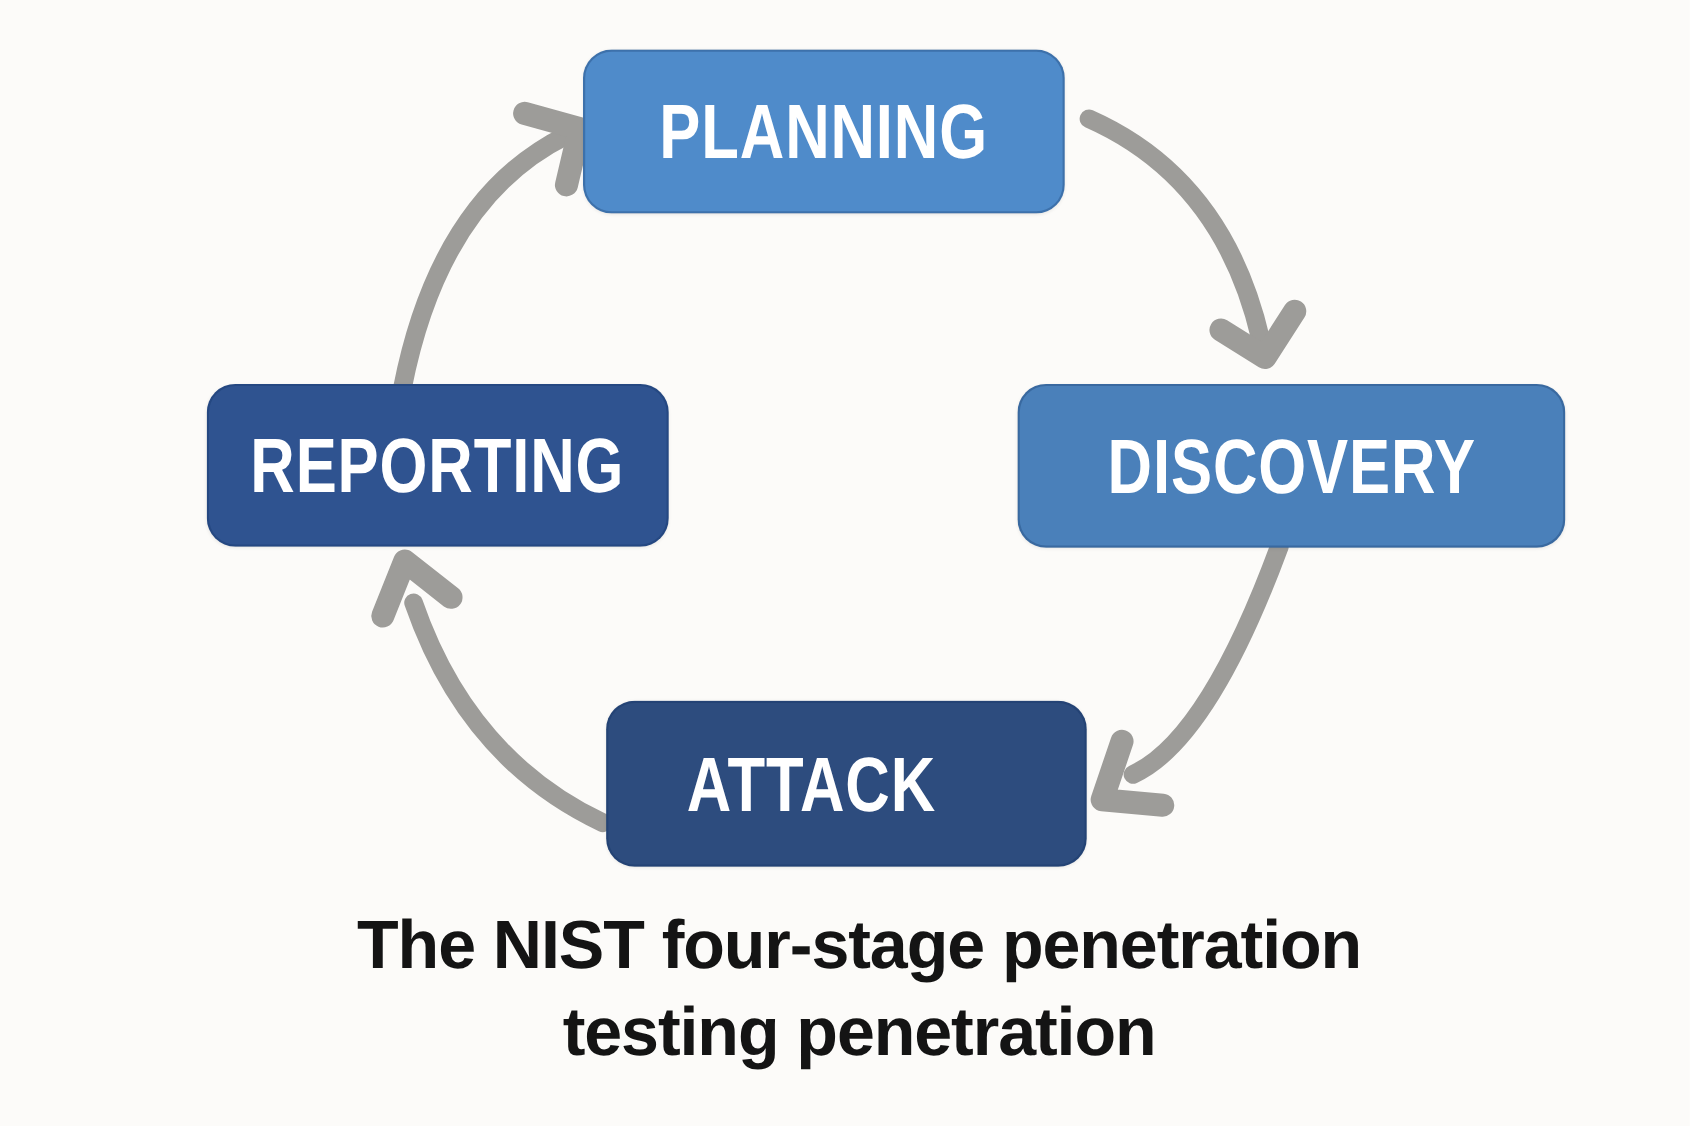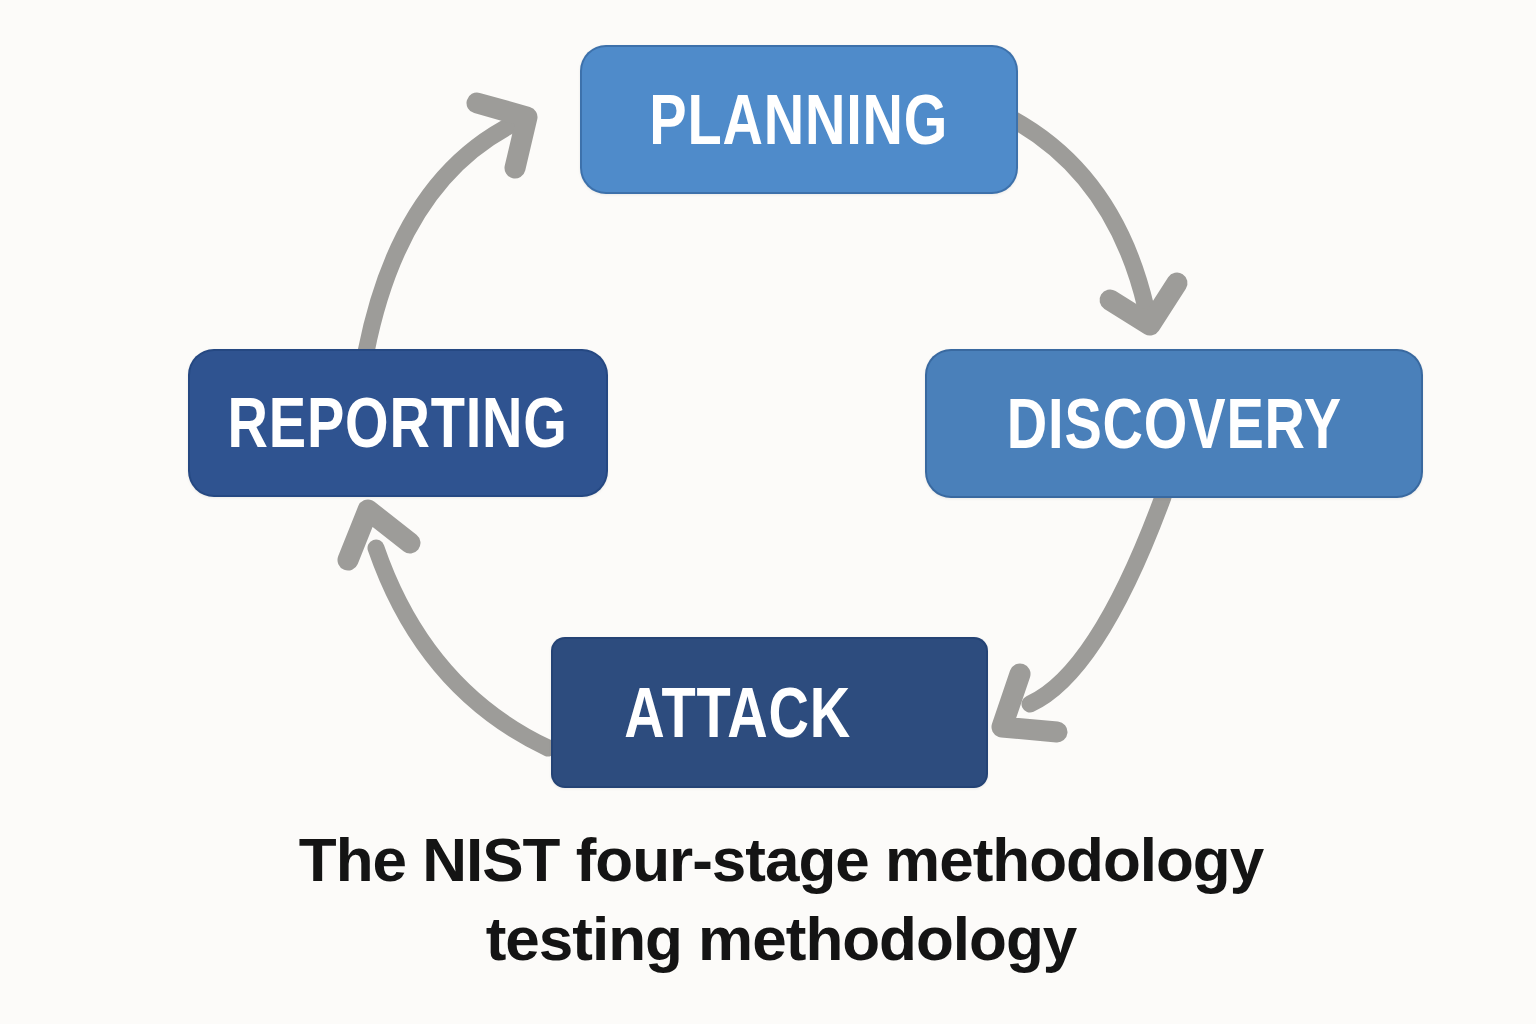--- a/index.html
+++ b/index.html
@@ -39,21 +39,21 @@
   }
   .stage-label {
     color: #ffffff;
     font-weight: bold;
     font-size: 70px;
     letter-spacing: 1px;
     white-space: nowrap;
     transform: scaleX(0.8);
     transform-origin: center;
   }
-  .stage.planning  { left: 580px; top:  45px; width: 438px; height: 149px; }
+  .stage.planning  { left: 530px; top:  45px; width: 438px; height: 149px; }
   .stage.discovery { left: 925px; top: 349px; width: 498px; height: 149px; }
   .stage.attack    { left: 551px; top: 637px; width: 437px; height: 151px; }
   .stage.reporting { left: 188px; top: 349px; width: 420px; height: 148px; }
   .stage.attack .stage-label { transform: translateX(-32px) scaleX(0.8); }
   .caption {
     position: absolute;
     left: 251px;
     top: 820px;
     width: 1060px;
     text-align: center;
@@ -95,23 +95,23 @@
   </svg>
 
   <div class="stage planning" style="background-color: rgb(79, 139, 202);">
     <span class="stage-label" style="color: rgb(255, 255, 255);">PLANNING</span>
   </div>
 
   <div class="stage discovery" style="background-color: rgb(74, 128, 186);">
     <span class="stage-label" style="color: rgb(255, 255, 255);">DISCOVERY</span>
   </div>
 
-  <div class="stage attack" style="background-color: rgb(45, 76, 126); border-radius: 14px;">
+  <div class="stage attack" style="background-color: rgb(45, 76, 126);">
     <span class="stage-label" style="color: rgb(255, 255, 255);">ATTACK</span>
   </div>
 
   <div class="stage reporting" style="background-color: rgb(47, 83, 144);">
     <span class="stage-label" style="color: rgb(255, 255, 255);">REPORTING</span>
   </div>
 
-  <div class="caption" style="color: rgb(20, 20, 20);">The NIST four-stage methodology testing methodology</div>
+  <div class="caption" style="color: rgb(20, 20, 20);">The NIST four-stage penetration testing penetration</div>
 
 </div>
 
 </body></html>

